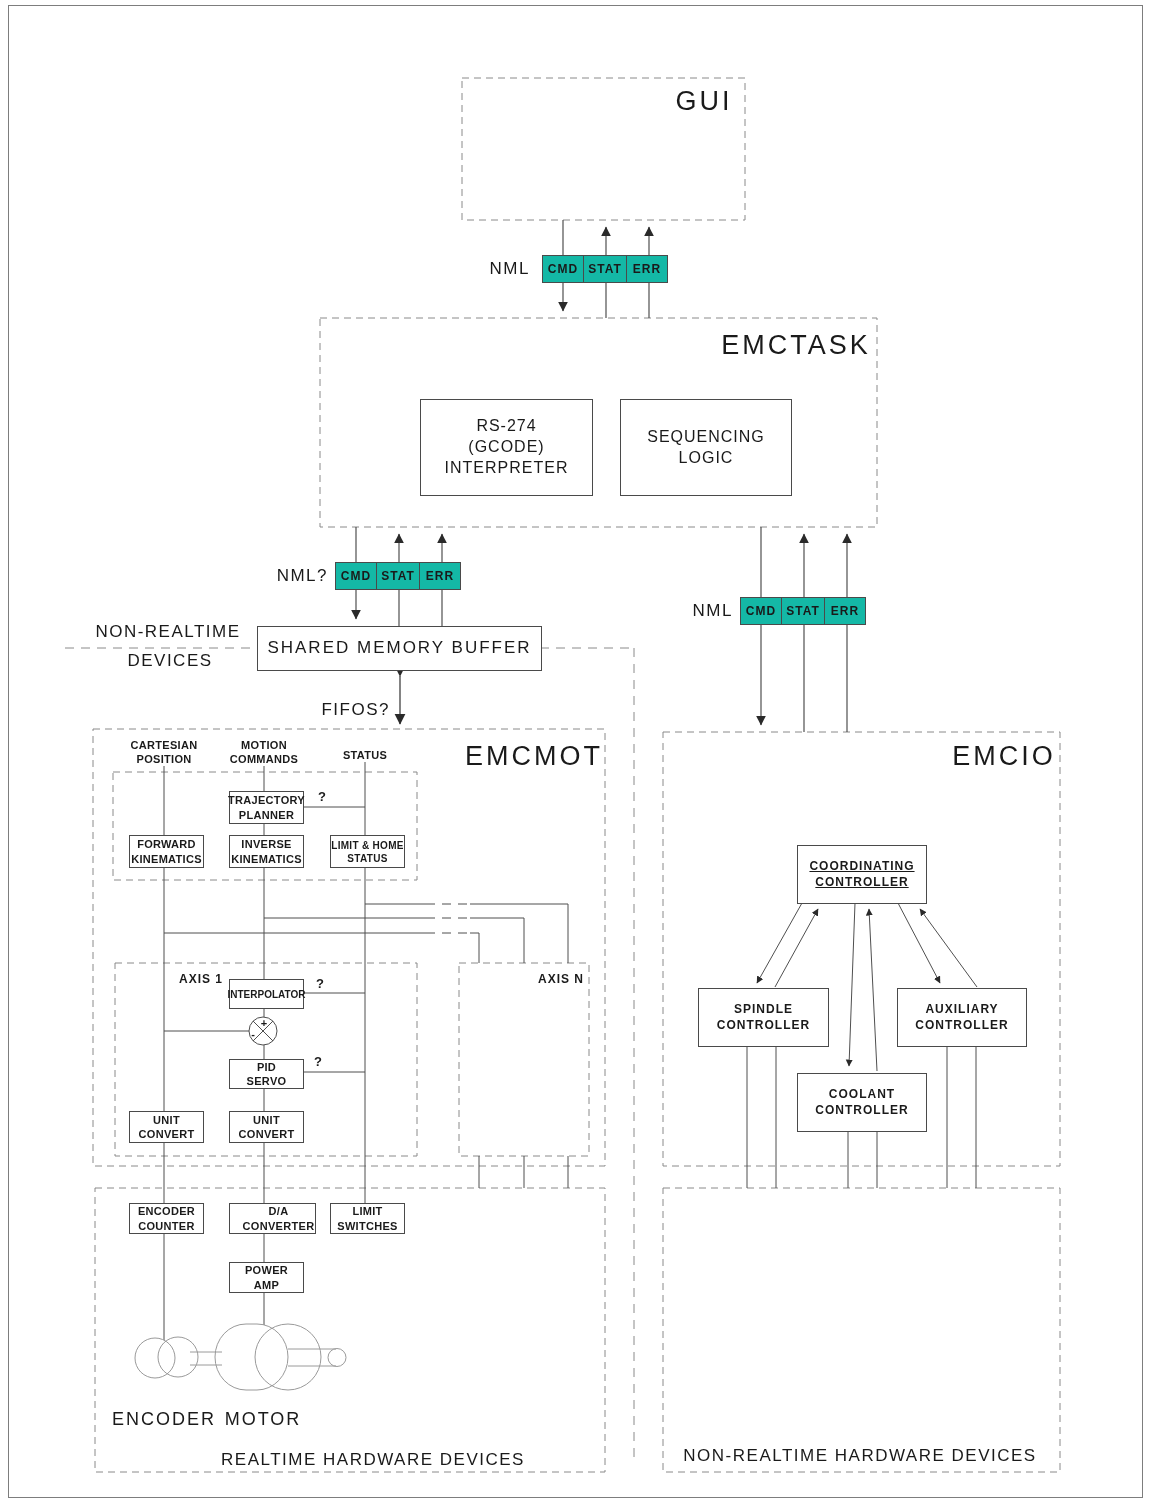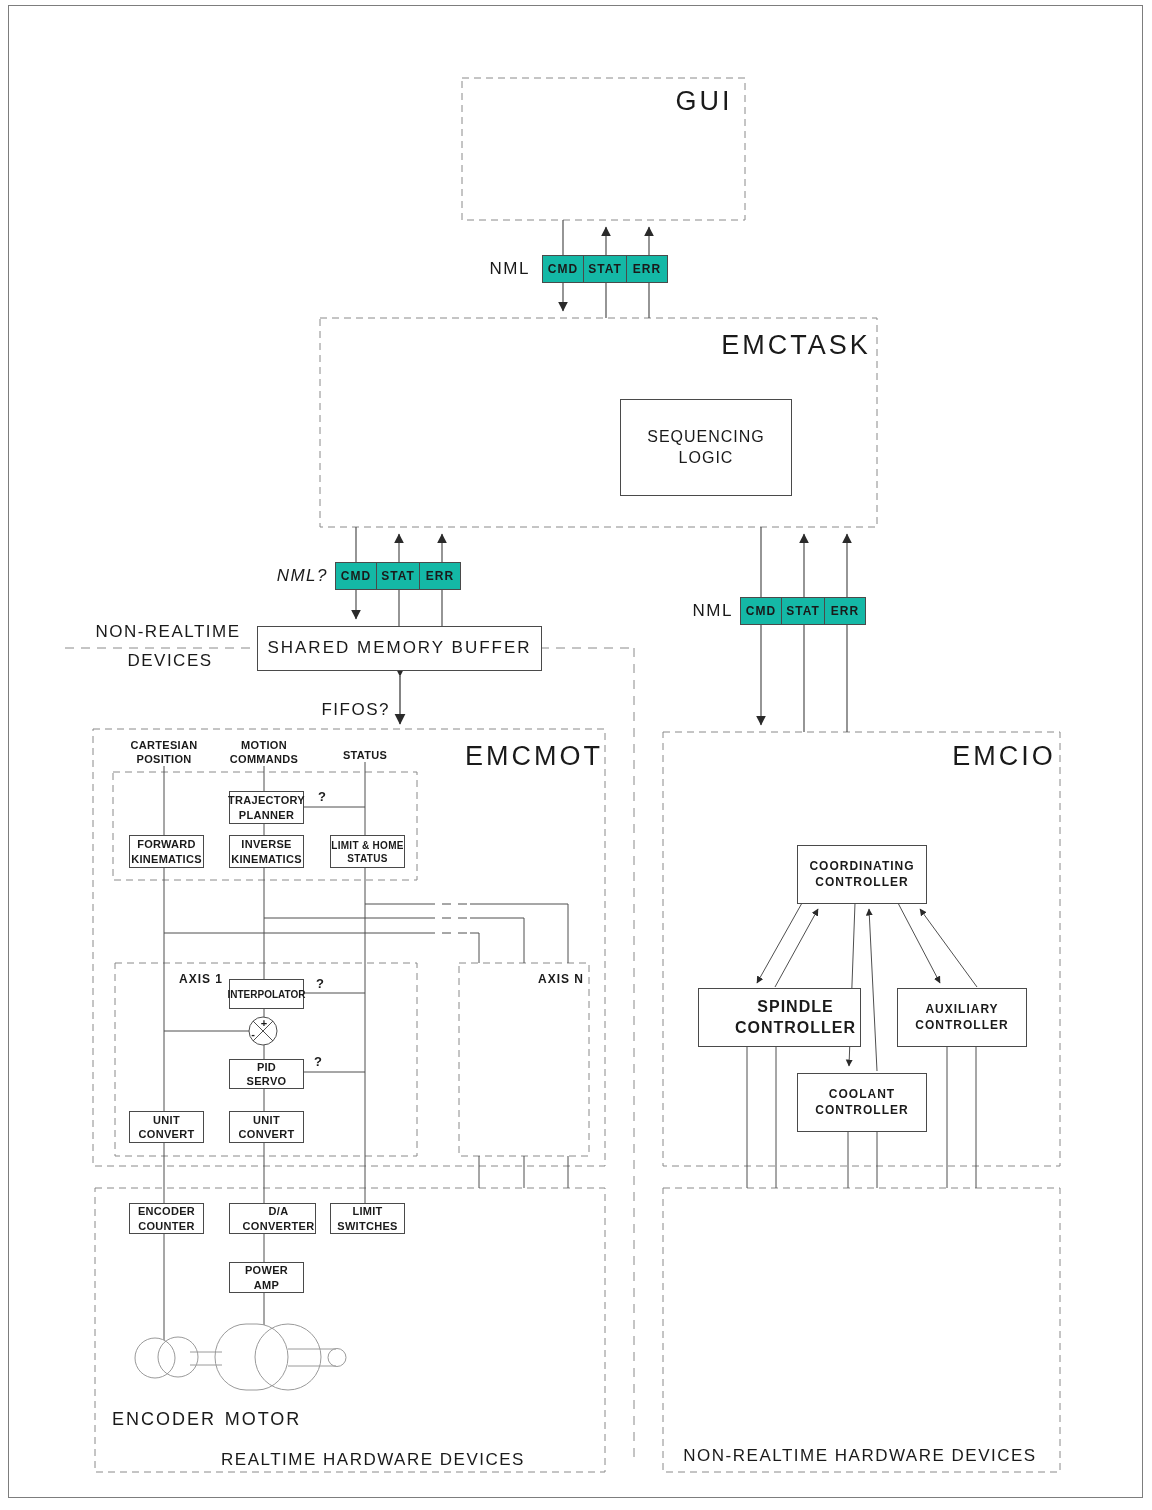--- a/index.html
+++ b/index.html
@@ -163,34 +163,37 @@
   <div class="el big-title" style="left:534px;top:756px;">EMCMOT</div>
   <div class="el big-title" style="left:1004px;top:756px;">EMCIO</div>
 
   <div class="el mid-lbl rightal" style="left:530px;top:269px;">NML</div>
   <div class="el nml-row" style="left:542px;top:255px;">
     <div class="nml-cell" style="width:40px;">CMD</div>
     <div class="nml-cell" style="width:42px;">STAT</div>
     <div class="nml-cell" style="width:40px;">ERR</div>
   </div>
 
-  <div class="el mid-lbl rightal" style="left:328px;top:576px;font-style:italic;">NML?</div>
+  <div class="el mid-lbl rightal" style="left:328px;top:576px;">NML?</div>
   <div class="el nml-row" style="left:335px;top:562px;">
     <div class="nml-cell" style="width:40px;">CMD</div>
     <div class="nml-cell" style="width:42px;">STAT</div>
     <div class="nml-cell" style="width:40px;">ERR</div>
   </div>
 
   <div class="el mid-lbl rightal" style="left:733px;top:611px;">NML</div>
   <div class="el nml-row" style="left:740px;top:597px;">
     <div class="nml-cell" style="width:40px;">CMD</div>
     <div class="nml-cell" style="width:42px;">STAT</div>
     <div class="nml-cell" style="width:40px;">ERR</div>
   </div>
 
+  <div class="el solid-box" style="left:420px;top:399px;width:171px;height:95px;font-size:16px;font-weight:normal;letter-spacing:1px;">RS-274
+(GCODE)
+INTERPRETER</div>
   <div class="el solid-box" style="left:620px;top:399px;width:170px;height:95px;font-size:16px;font-weight:normal;letter-spacing:1px;">SEQUENCING
 LOGIC</div>
 
   <div class="el solid-box" style="left:257px;top:626px;width:283px;height:43px;font-size:17px;font-weight:normal;letter-spacing:2px;">SHARED MEMORY BUFFER</div>
   <div class="el mid-lbl center" style="left:168px;top:632px;">NON-REALTIME</div>
   <div class="el mid-lbl center" style="left:170px;top:661px;">DEVICES</div>
   <div class="el mid-lbl rightal" style="left:390px;top:710px;">FIFOS?</div>
 
   <div class="el col-label" style="left:164px;top:753px;">CARTESIAN
 POSITION</div>
@@ -215,23 +218,23 @@
   <div class="el axis-lbl" style="left:524px;top:979px;margin-left:37px;">AXIS N</div>
 
   <div class="el solid-box" style="left:229px;top:979px;width:73px;height:28px;font-size:10px;letter-spacing:0;">INTERPOLATOR</div>
   <div class="el solid-box" style="left:229px;top:1059px;width:73px;height:28px;">PID
 SERVO</div>
   <div class="el solid-box" style="left:129px;top:1111px;width:73px;height:30px;">UNIT
 CONVERT</div>
   <div class="el solid-box" style="left:229px;top:1111px;width:73px;height:30px;">UNIT
 CONVERT</div>
 
-  <div class="el solid-box" style="left:797px;top:845px;width:128px;height:57px;font-size:12px;letter-spacing:1px;">COORDINATING
-CONTROLLER</div>
-  <div class="el solid-box" style="left:698px;top:988px;width:129px;height:57px;font-size:16px;letter-spacing:1px;padding-left:32px;">SPINDLE
+  <div class="el solid-box" style="left:797px;top:845px;width:128px;height:57px;font-size:12px;letter-spacing:1px;text-decoration:underline;">COORDINATING
+CONTROLLER</div>
+  <div class="el solid-box" style="left:698px;top:988px;width:129px;height:57px;font-size:12px;letter-spacing:1px;">SPINDLE
 CONTROLLER</div>
   <div class="el solid-box" style="left:897px;top:988px;width:128px;height:57px;font-size:12px;letter-spacing:1px;">AUXILIARY
 CONTROLLER</div>
   <div class="el solid-box" style="left:797px;top:1073px;width:128px;height:57px;font-size:12px;letter-spacing:1px;">COOLANT
 CONTROLLER</div>
 
   <div class="el solid-box" style="left:129px;top:1203px;width:73px;height:29px;">ENCODER
 COUNTER</div>
   <div class="el solid-box" style="left:229px;top:1203px;width:73px;height:29px;padding-left:12px;">D/A
 CONVERTER</div>

